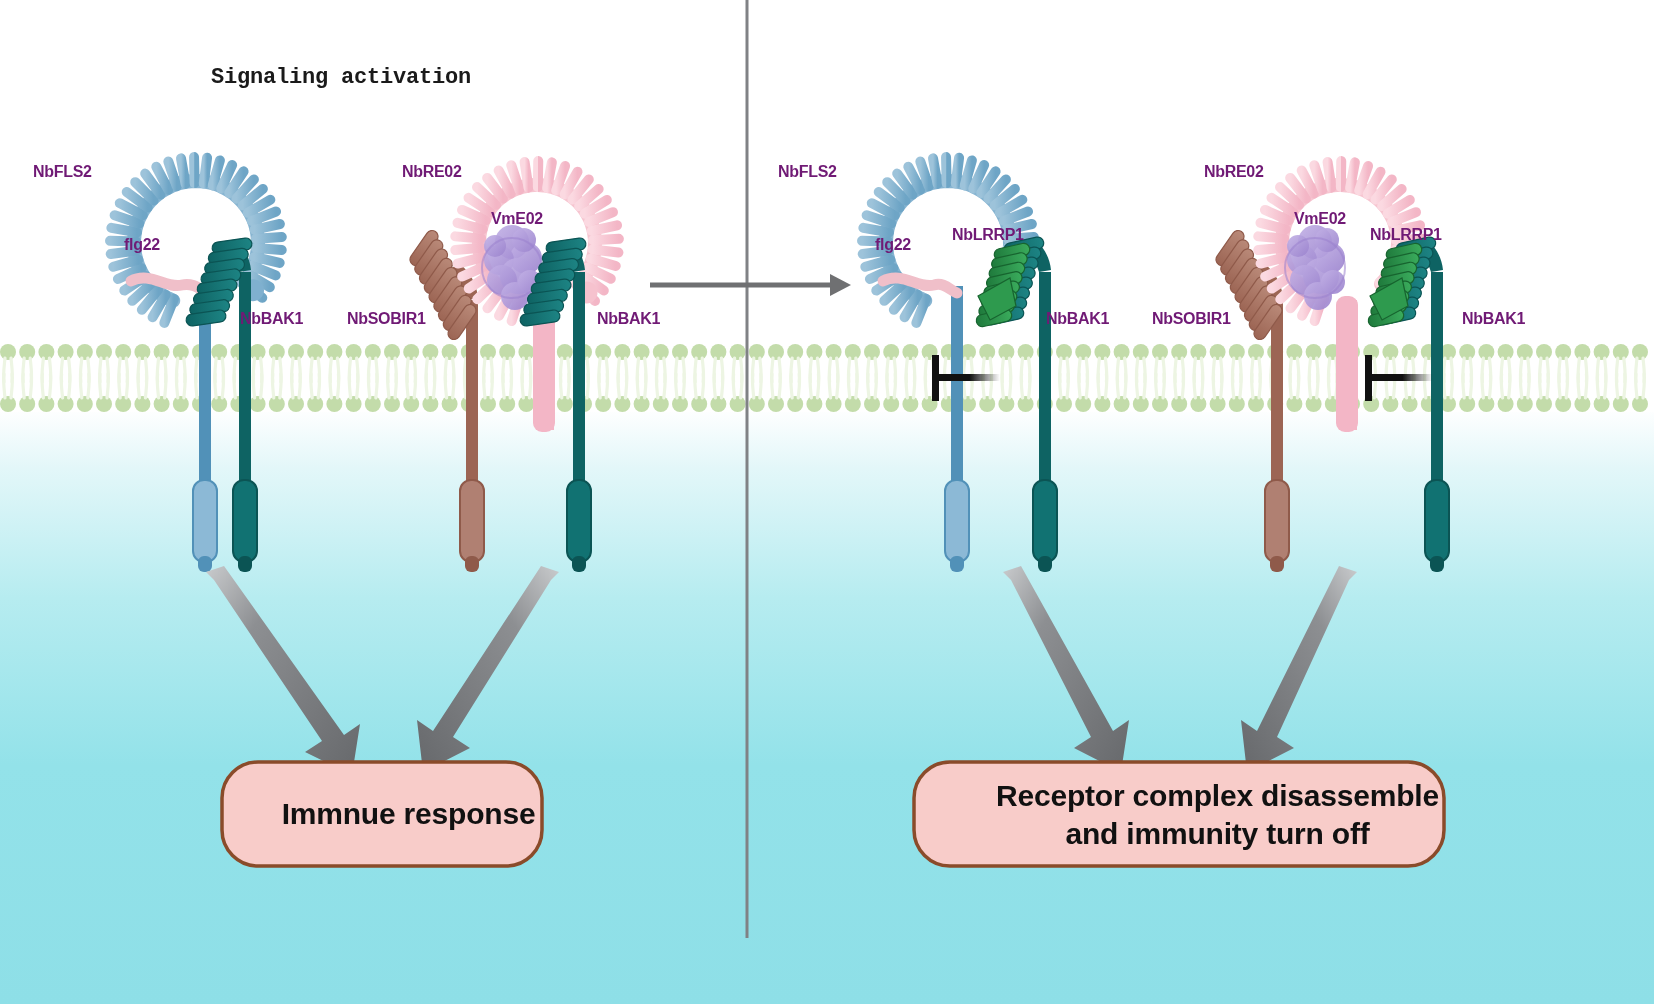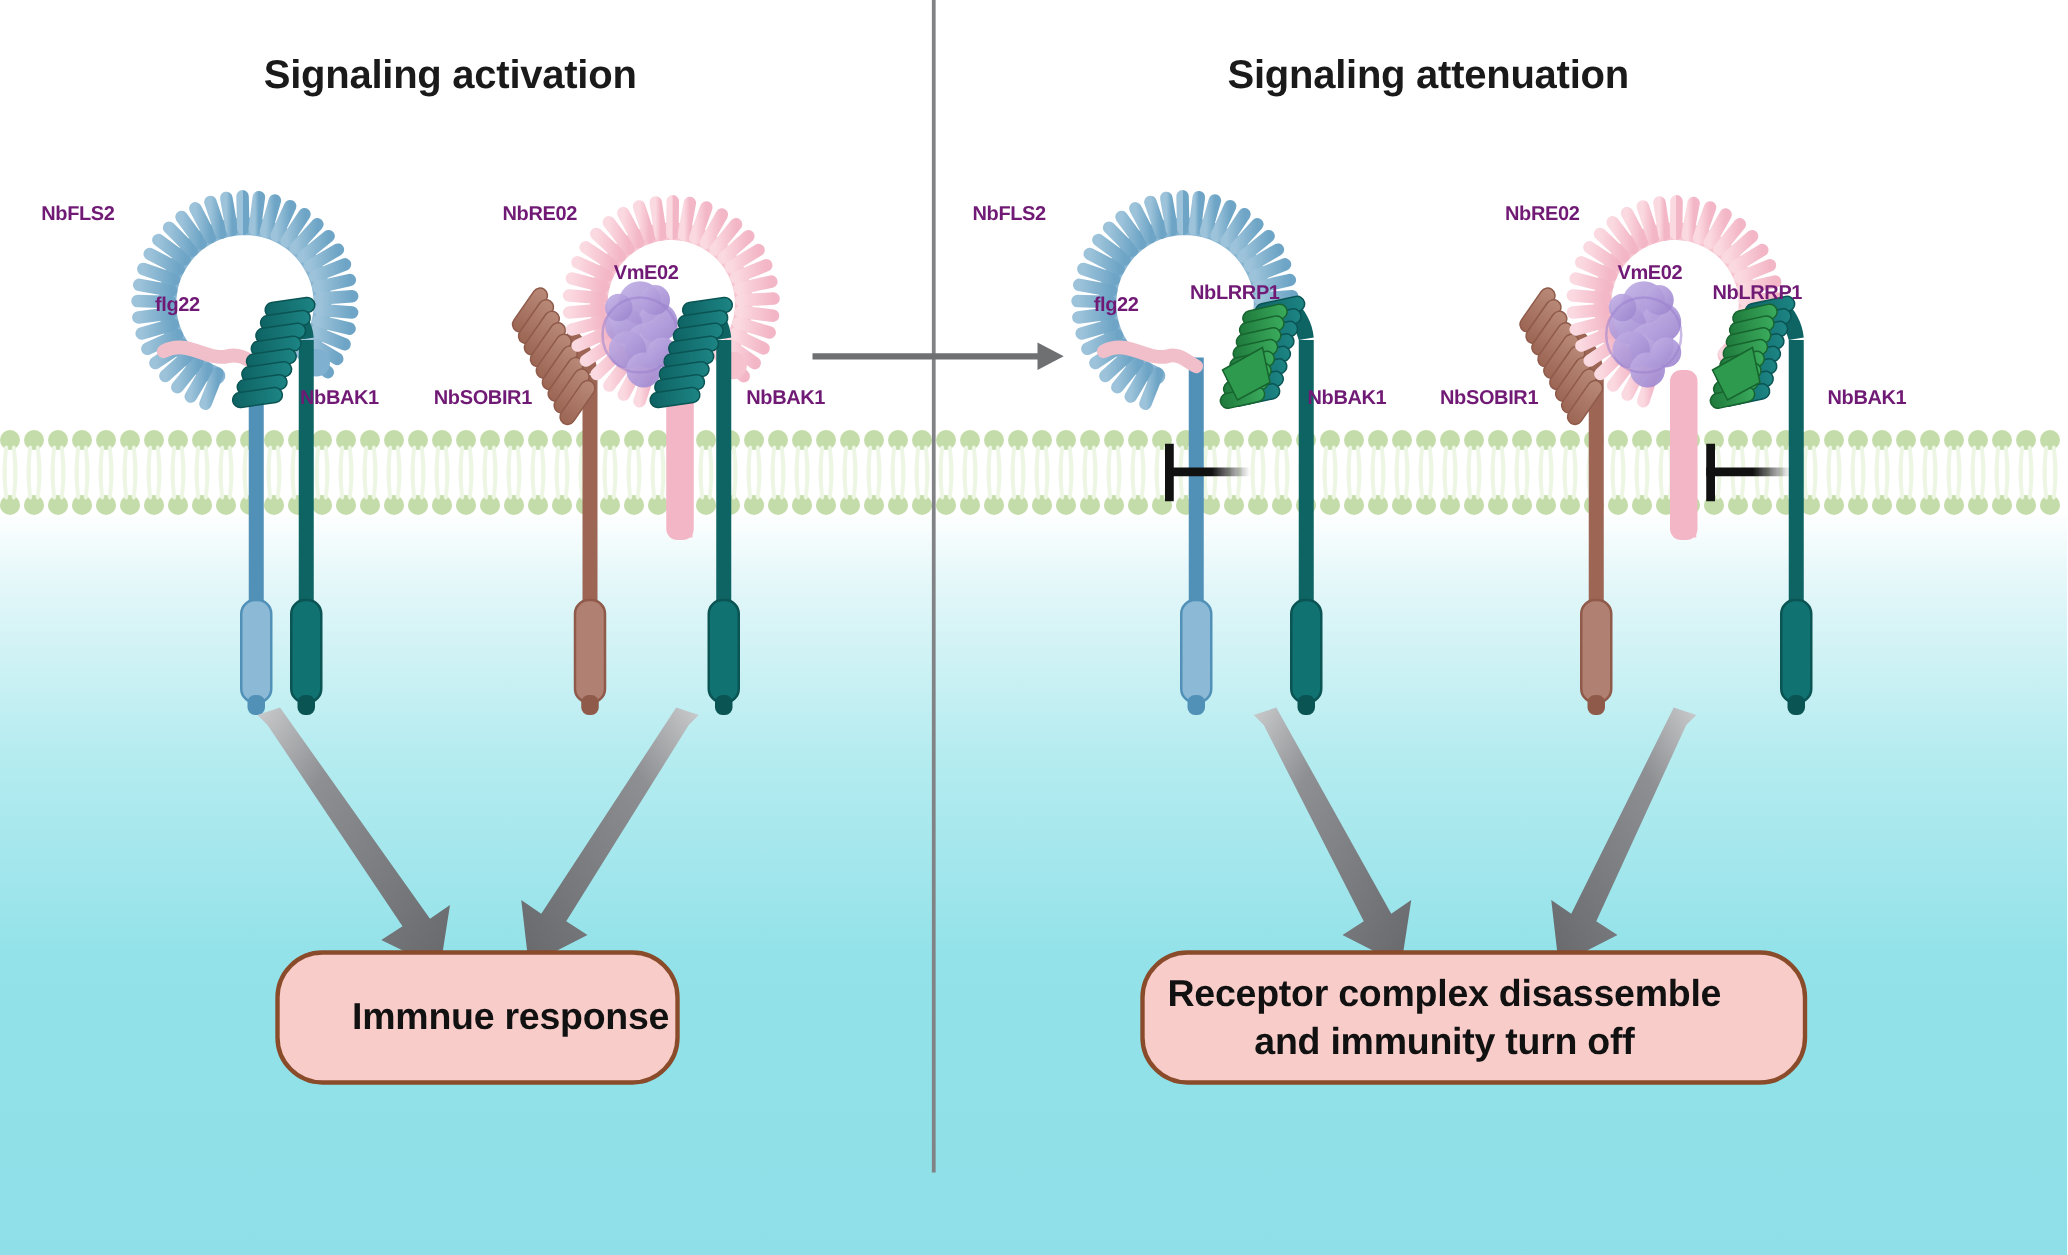--- a/index.html
+++ b/index.html
@@ -6,26 +6,27 @@
   body{
     width:1654px;height:1004px;
     font-family:"Liberation Sans", sans-serif;
     background:#ffffff;
     overflow:hidden;
   }
   #stage{position:relative;width:1654px;height:1004px;overflow:hidden;background:#fff;}
   #stage svg{position:absolute;left:0;top:0;}
   .ttl{
     position:absolute;
-    font-family:Liberation Sans, sans-serif;
+    font-family:Liberation Mono, monospace;
     font-weight:bold;
-    font-size:32px;
+    font-size:22px;
     color:#1a1a1a;
     white-space:nowrap;
     letter-spacing:-0.2px;
+    margin-top:24px;
   }
   .lbl{
     position:absolute;
     font-family:"Liberation Sans", sans-serif;
     font-weight:bold;
     font-size:16px;
     color:#701a75;
     white-space:nowrap;
     letter-spacing:-0.3px;
   }
@@ -636,37 +637,36 @@
     <rect x="914" y="762" width="530" height="104" rx="36" ry="36" fill="#f8ccc9" stroke="#8a4b2a" stroke-width="3.5"></rect>
 
     <line x1="747" y1="0" x2="747" y2="938" stroke="#808285" stroke-width="3"></line>
     <g>
       <line x1="650" y1="285" x2="832" y2="285" stroke="#6f7072" stroke-width="5"></line>
       <path d="M830,274 L851,285 L830,296 Z" fill="#6f7072"></path>
     </g>
   </svg>
 
   <div class="ttl" style="left:211px;top:41px;">Signaling activation</div>
-  <div class="ttl" style="left:982px;top:41px;">Signaling attenuation</div>
 
   <div class="lbl" style="left:33px;top:163px;">NbFLS2</div>
   <div class="lbl" style="left:124px;top:236px;">flg22</div>
   <div class="lbl" style="left:240px;top:310px;">NbBAK1</div>
   <div class="lbl" style="left:347px;top:310px;">NbSOBIR1</div>
   <div class="lbl" style="left:402px;top:163px;">NbRE02</div>
   <div class="lbl" style="left:491px;top:210px;">VmE02</div>
   <div class="lbl" style="left:597px;top:310px;">NbBAK1</div>
 
   <div class="lbl" style="left:778px;top:163px;">NbFLS2</div>
   <div class="lbl" style="left:875px;top:236px;">flg22</div>
   <div class="lbl" style="left:952px;top:226px;">NbLRRP1</div>
   <div class="lbl" style="left:1046px;top:310px;">NbBAK1</div>
   <div class="lbl" style="left:1152px;top:310px;">NbSOBIR1</div>
   <div class="lbl" style="left:1204px;top:163px;">NbRE02</div>
   <div class="lbl" style="left:1294px;top:210px;">VmE02</div>
   <div class="lbl" style="left:1370px;top:226px;">NbLRRP1</div>
   <div class="lbl" style="left:1462px;top:310px;">NbBAK1</div>
 
   <div class="boxtxt" style="left:222px;top:795px;width:373px;">Immnue response</div>
-  <div class="boxtxt" style="left:878px;top:777px;width:555px;">Receptor complex disassemble
+  <div class="boxtxt" style="left:940px;top:777px;width:555px;">Receptor complex disassemble
 and immunity turn off</div>
 
 </div>
 
 </body></html>

